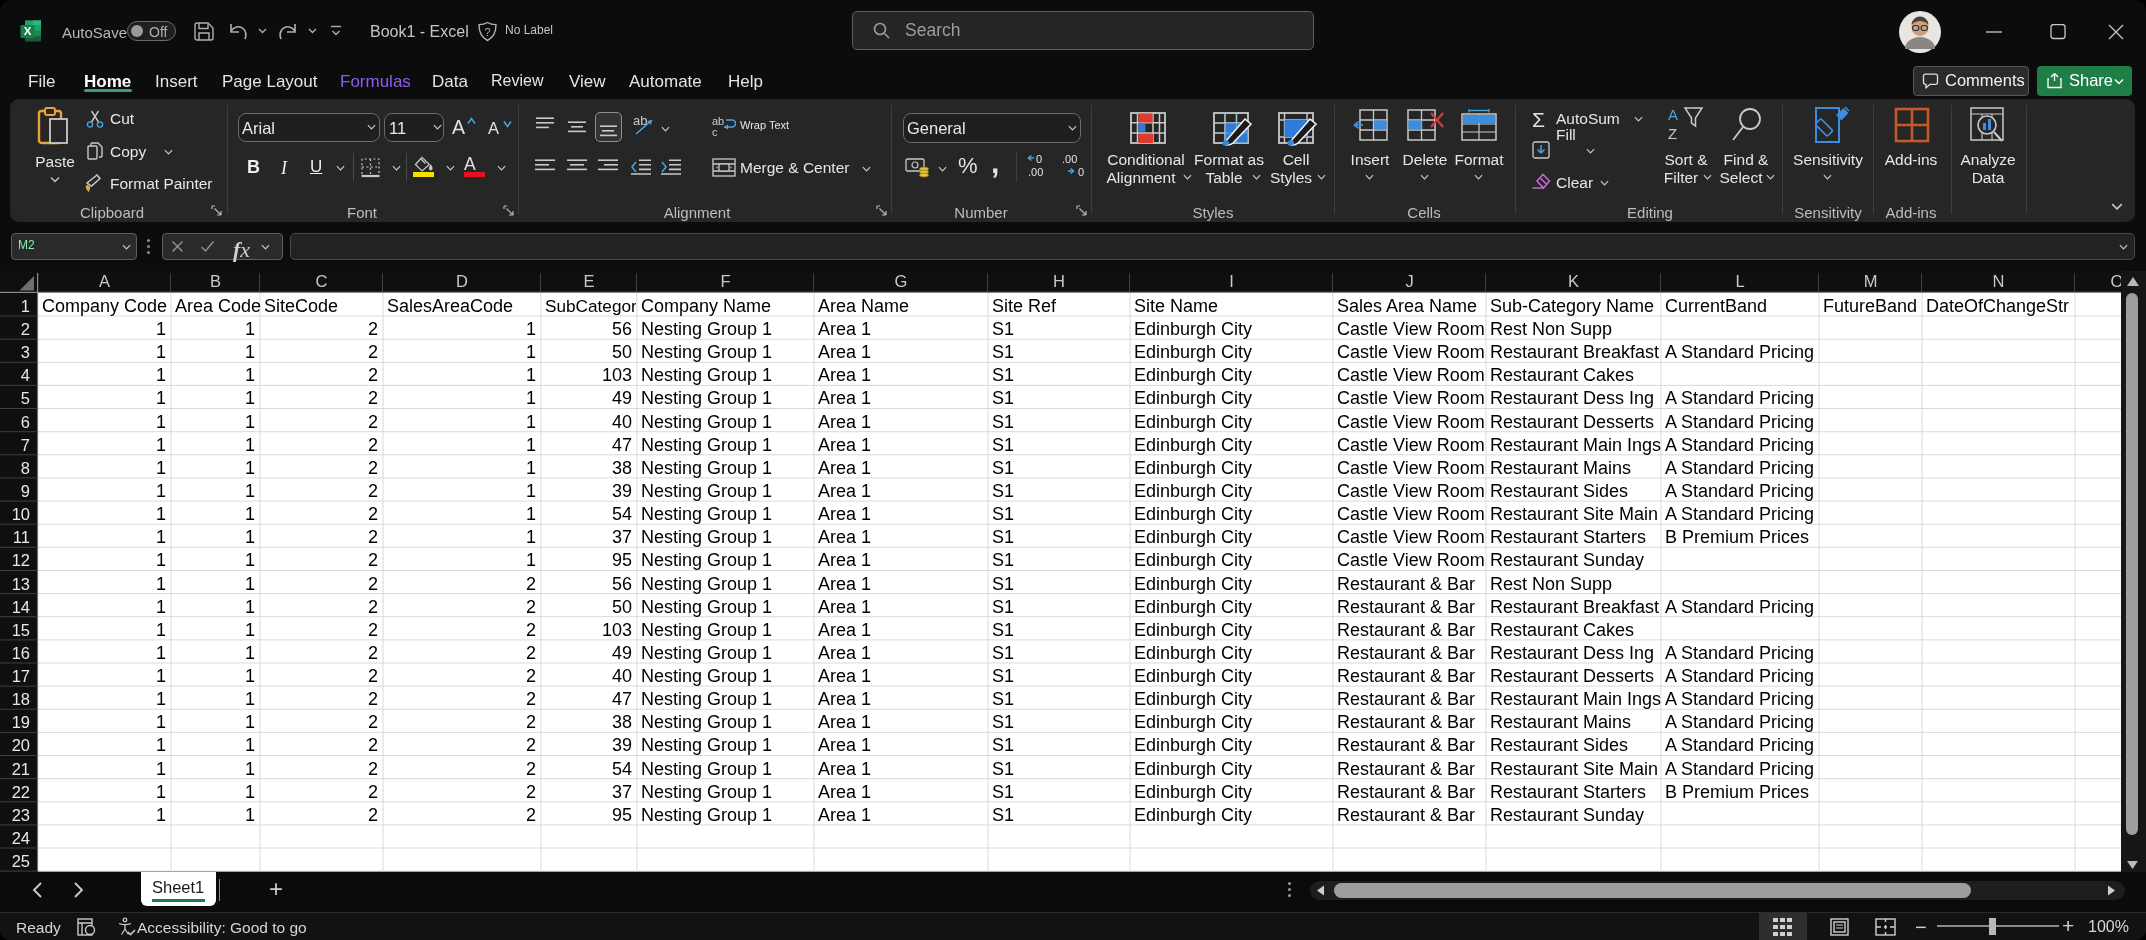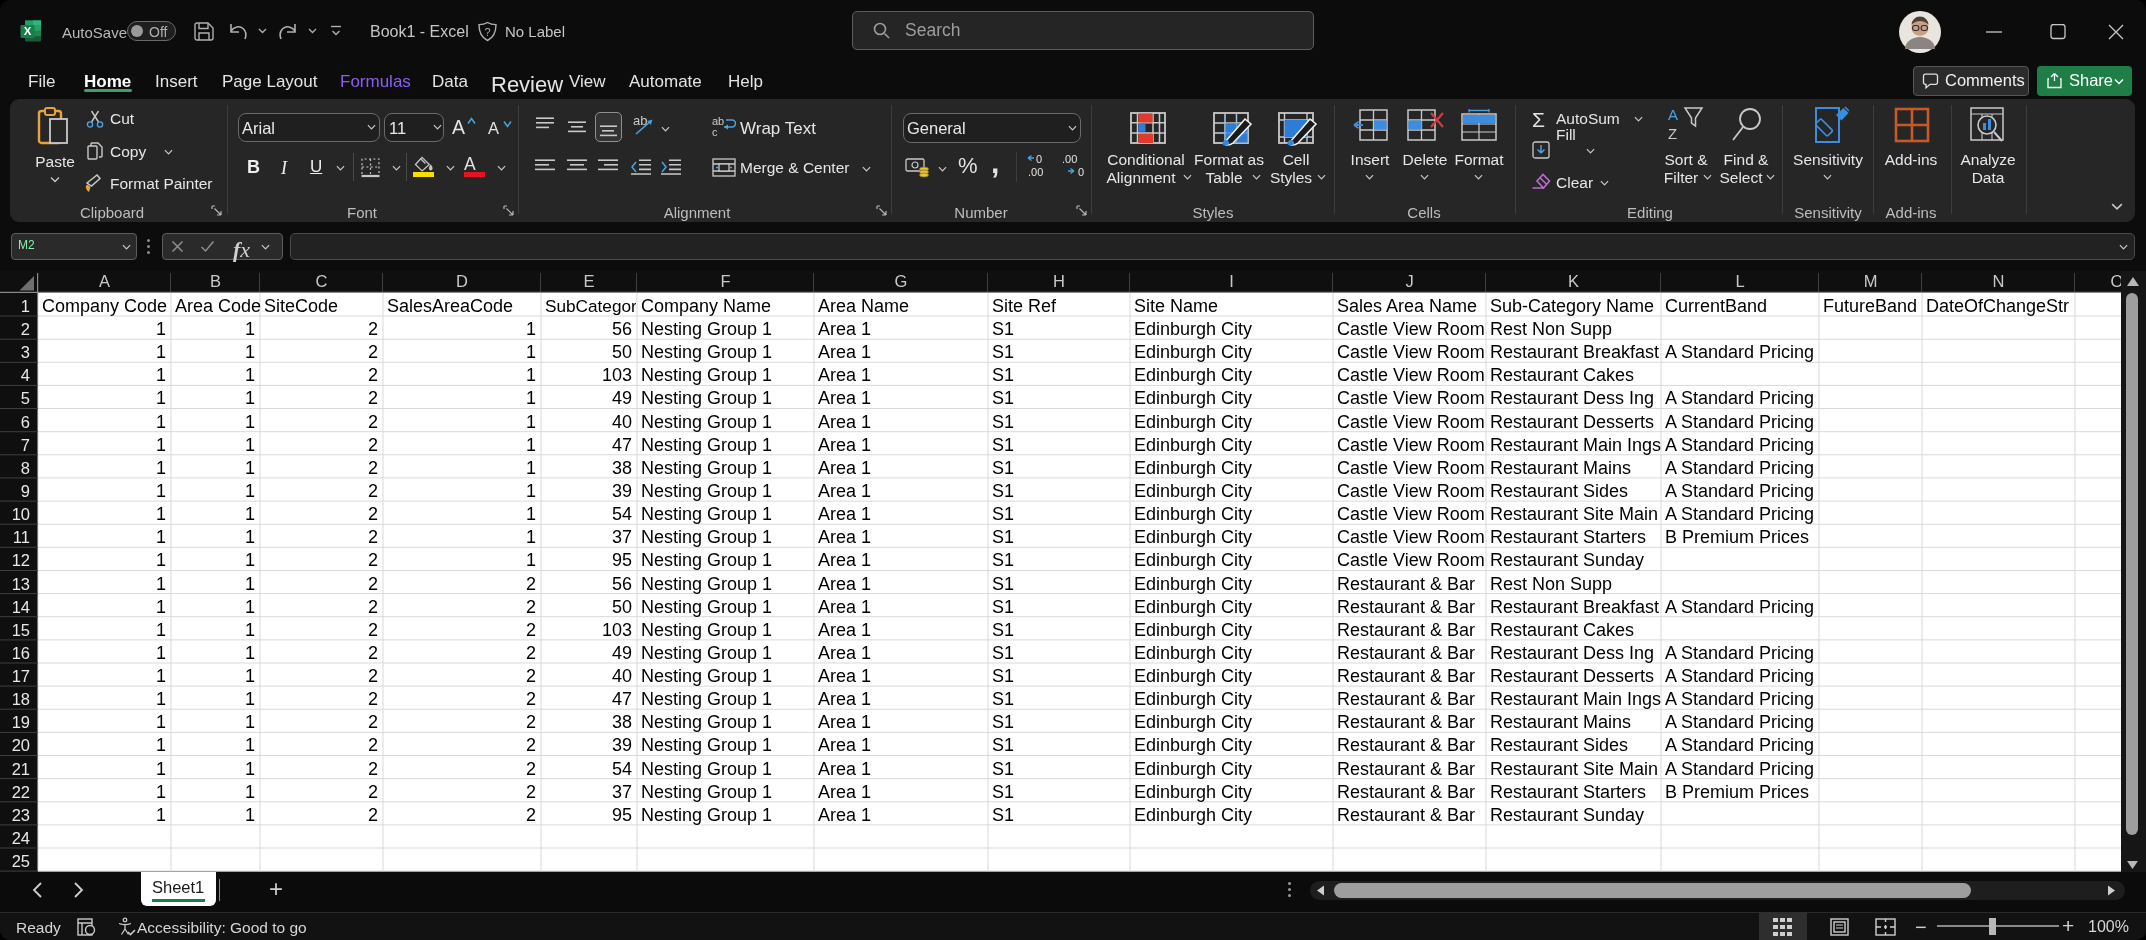--- a/index.html
+++ b/index.html
@@ -41,21 +41,21 @@
     </svg>
 <svg class="abs" style="left:329px;top:25px" width="14" height="12" viewBox="0 0 14 12" fill="none" stroke="#b0b0b0" stroke-width="1.4">
 <path d="M2 1.5 H12"></path>
       <path d="M3.5 6 L7 9.5 L10.5 6"></path>
     </svg>
 <div class="txt" style="left:370px;top:23px;font-size:16px;color:#c6c6c6">Book1&nbsp;-&nbsp;Excel</div>
 <svg class="abs" style="left:477px;top:21px" width="21" height="21" viewBox="0 0 21 21" fill="none" stroke="#b0b0b0" stroke-width="1.4">
 <path d="M10.5 1.5 C13 3 16 3.6 19 3.6 C19 10 17 16.5 10.5 19.5 C4 16.5 2 10 2 3.6 C5 3.6 8 3 10.5 1.5 Z"></path>
 <text x="10.5" y="14.5" font-size="11" fill="#b0b0b0" stroke="none" text-anchor="middle" font-family="Liberation Sans">?</text>
     </svg>
-<div class="txt" style="left:505px;top:23px;font-size:15px;color:#c6c6c6">No Label</div>
+<div class="txt" style="left:505px;top:23px;font-size:12px;color:#c6c6c6">No Label</div>
 <div class="abs" style="left:852px;top:11px;width:462px;height:39px;background:#252525;border:1px solid #5c5c5c;border-radius:5px"></div>
 <svg class="abs" style="left:872px;top:21px" width="19" height="19" viewBox="0 0 19 19" fill="none" stroke="#9d9d9d" stroke-width="1.6">
 <circle cx="8" cy="8" r="5.5"></circle>
       <path d="M12.5 12.5 L17 17"></path>
     </svg>
 <div class="txt" style="left:905px;top:20px;font-size:17.5px;color:#9d9d9d">Search</div>
 <svg class="abs" style="left:1899px;top:11px" width="42" height="42" viewBox="0 0 42 42">
 <circle cx="21" cy="21" r="21" fill="#e9e4de"></circle>
 <circle cx="21" cy="16.5" r="8.5" fill="#c7a083"></circle>
 <path d="M12.5 14 a8.5 8.5 0 0 1 17 0 c-2.5-3-5-4-8.5-4 s-6 1-8.5 4Z" fill="#4a4038"></path>
@@ -68,21 +68,21 @@
 <rect x="66" y="0.5" width="14" height="14" rx="2.5"></rect>
 <path d="M124 1 L138 15 M138 1 L124 15"></path>
     </svg>
 
 <div class="txt" style="left:28px;top:72px;font-size:17px;color:#e4e4e4;font-weight:normal">File</div>
 <div class="txt" style="left:84px;top:72px;font-size:17px;color:#ffffff;font-weight:bold">Home</div>
 <div class="txt" style="left:155px;top:72px;font-size:17px;color:#e4e4e4;font-weight:normal">Insert</div>
 <div class="txt" style="left:222px;top:72px;font-size:17px;color:#e4e4e4;font-weight:normal">Page Layout</div>
 <div class="txt" style="left:340px;top:72px;font-size:17px;color:#8b5cf6;font-weight:normal">Formulas</div>
 <div class="txt" style="left:432px;top:72px;font-size:17px;color:#e4e4e4;font-weight:normal">Data</div>
-<div class="txt" style="left:491px;top:72px;font-size:22px;color:#e4e4e4;font-weight:normal">Review</div>
+<div class="txt" style="left:491px;top:72px;font-size:16px;color:#e4e4e4;font-weight:normal">Review</div>
 <div class="txt" style="left:569px;top:72px;font-size:17px;color:#e4e4e4;font-weight:normal">View</div>
 <div class="txt" style="left:629px;top:72px;font-size:17px;color:#e4e4e4;font-weight:normal">Automate</div>
 <div class="txt" style="left:728px;top:72px;font-size:17px;color:#e4e4e4;font-weight:normal">Help</div>
 <div class="abs" style="left:84px;top:89px;width:48px;height:3px;border-radius:2px;background:#3f9e6e"></div>
 <div class="abs" style="left:1913px;top:66px;width:116px;height:30px;background:#2b2b2b;border:1px solid #565656;border-radius:4px"></div>
 <svg class="abs" style="left:1922px;top:73px" width="17" height="16" viewBox="0 0 17 16" fill="none" stroke="#e0e0e0" stroke-width="1.3">
 <path d="M1.5 3 a1.8 1.8 0 0 1 1.8-1.8 H13.7 a1.8 1.8 0 0 1 1.8 1.8 V9.5 a1.8 1.8 0 0 1-1.8 1.8 H8 L4 14.8 V11.3 H3.3 a1.8 1.8 0 0 1-1.8-1.8 Z"></path>
     </svg>
 <div class="txt" style="left:1945px;top:71px;font-size:16.5px;color:#f0f0f0">Comments</div>
 <div class="abs" style="left:2037px;top:66px;width:95px;height:30px;background:#1e7e46;border-radius:4px"></div>
@@ -231,21 +231,21 @@
 <svg class="abs" style="left:660px;top:159px" width="22" height="17" viewBox="0 0 22 17" fill="none" stroke="#c9c9c9" stroke-width="1.6">
 <path d="M9 1.2 H21 M9 5.8 H21 M9 10.4 H21 M1 15 H21"></path>
 <path d="M2 3 L6 8 L2 13" stroke="#4aa3e0" stroke-width="1.5"></path>
     </svg>
 <svg class="abs" style="left:712px;top:116px" width="24" height="20" viewBox="0 0 24 20">
 <text x="0" y="9" font-size="11" fill="#c9c9c9" font-family="Liberation Sans">ab</text>
 <text x="0" y="20" font-size="11" fill="#c9c9c9" font-family="Liberation Sans">c</text>
 <path d="M14 4 H20 a3.5 3.5 0 0 1 0 7 H12" fill="none" stroke="#4aa3e0" stroke-width="1.5"></path>
 <path d="M12 11 l4 -2.6 v5.2 Z" fill="#4aa3e0"></path>
     </svg>
-<div class="txt" style="left:740px;top:119px;font-size:17px;color:#e6e6e6">Wrap Text</div>
+<div class="txt" style="left:740px;top:119px;font-size:11px;color:#e6e6e6">Wrap Text</div>
 <svg class="abs" style="left:712px;top:158px" width="24" height="19" viewBox="0 0 24 19" fill="none" stroke="#c9c9c9" stroke-width="1.3">
 <rect x="1" y="1" width="22" height="17"></rect>
       <path d="M1 6 H23 M1 13 H23"></path>
 <rect x="7" y="6" width="10" height="7" fill="#262626" stroke="#c9c9c9"></rect>
 <path d="M4 9.5 h3 M20 9.5 h-3" stroke="#4aa3e0" stroke-width="1.4"></path>
     </svg>
 <div class="txt" style="left:740px;top:159px;font-size:15.5px;color:#e6e6e6">Merge &amp; Center</div>
 <svg class="abs" style="left:862px;top:166px" width="9" height="6" viewBox="0 0 10 6" fill="none" stroke="#c9c9c9" stroke-width="1.3">
 <path d="M1 1 L5 5 L9 1"></path>
     </svg>

